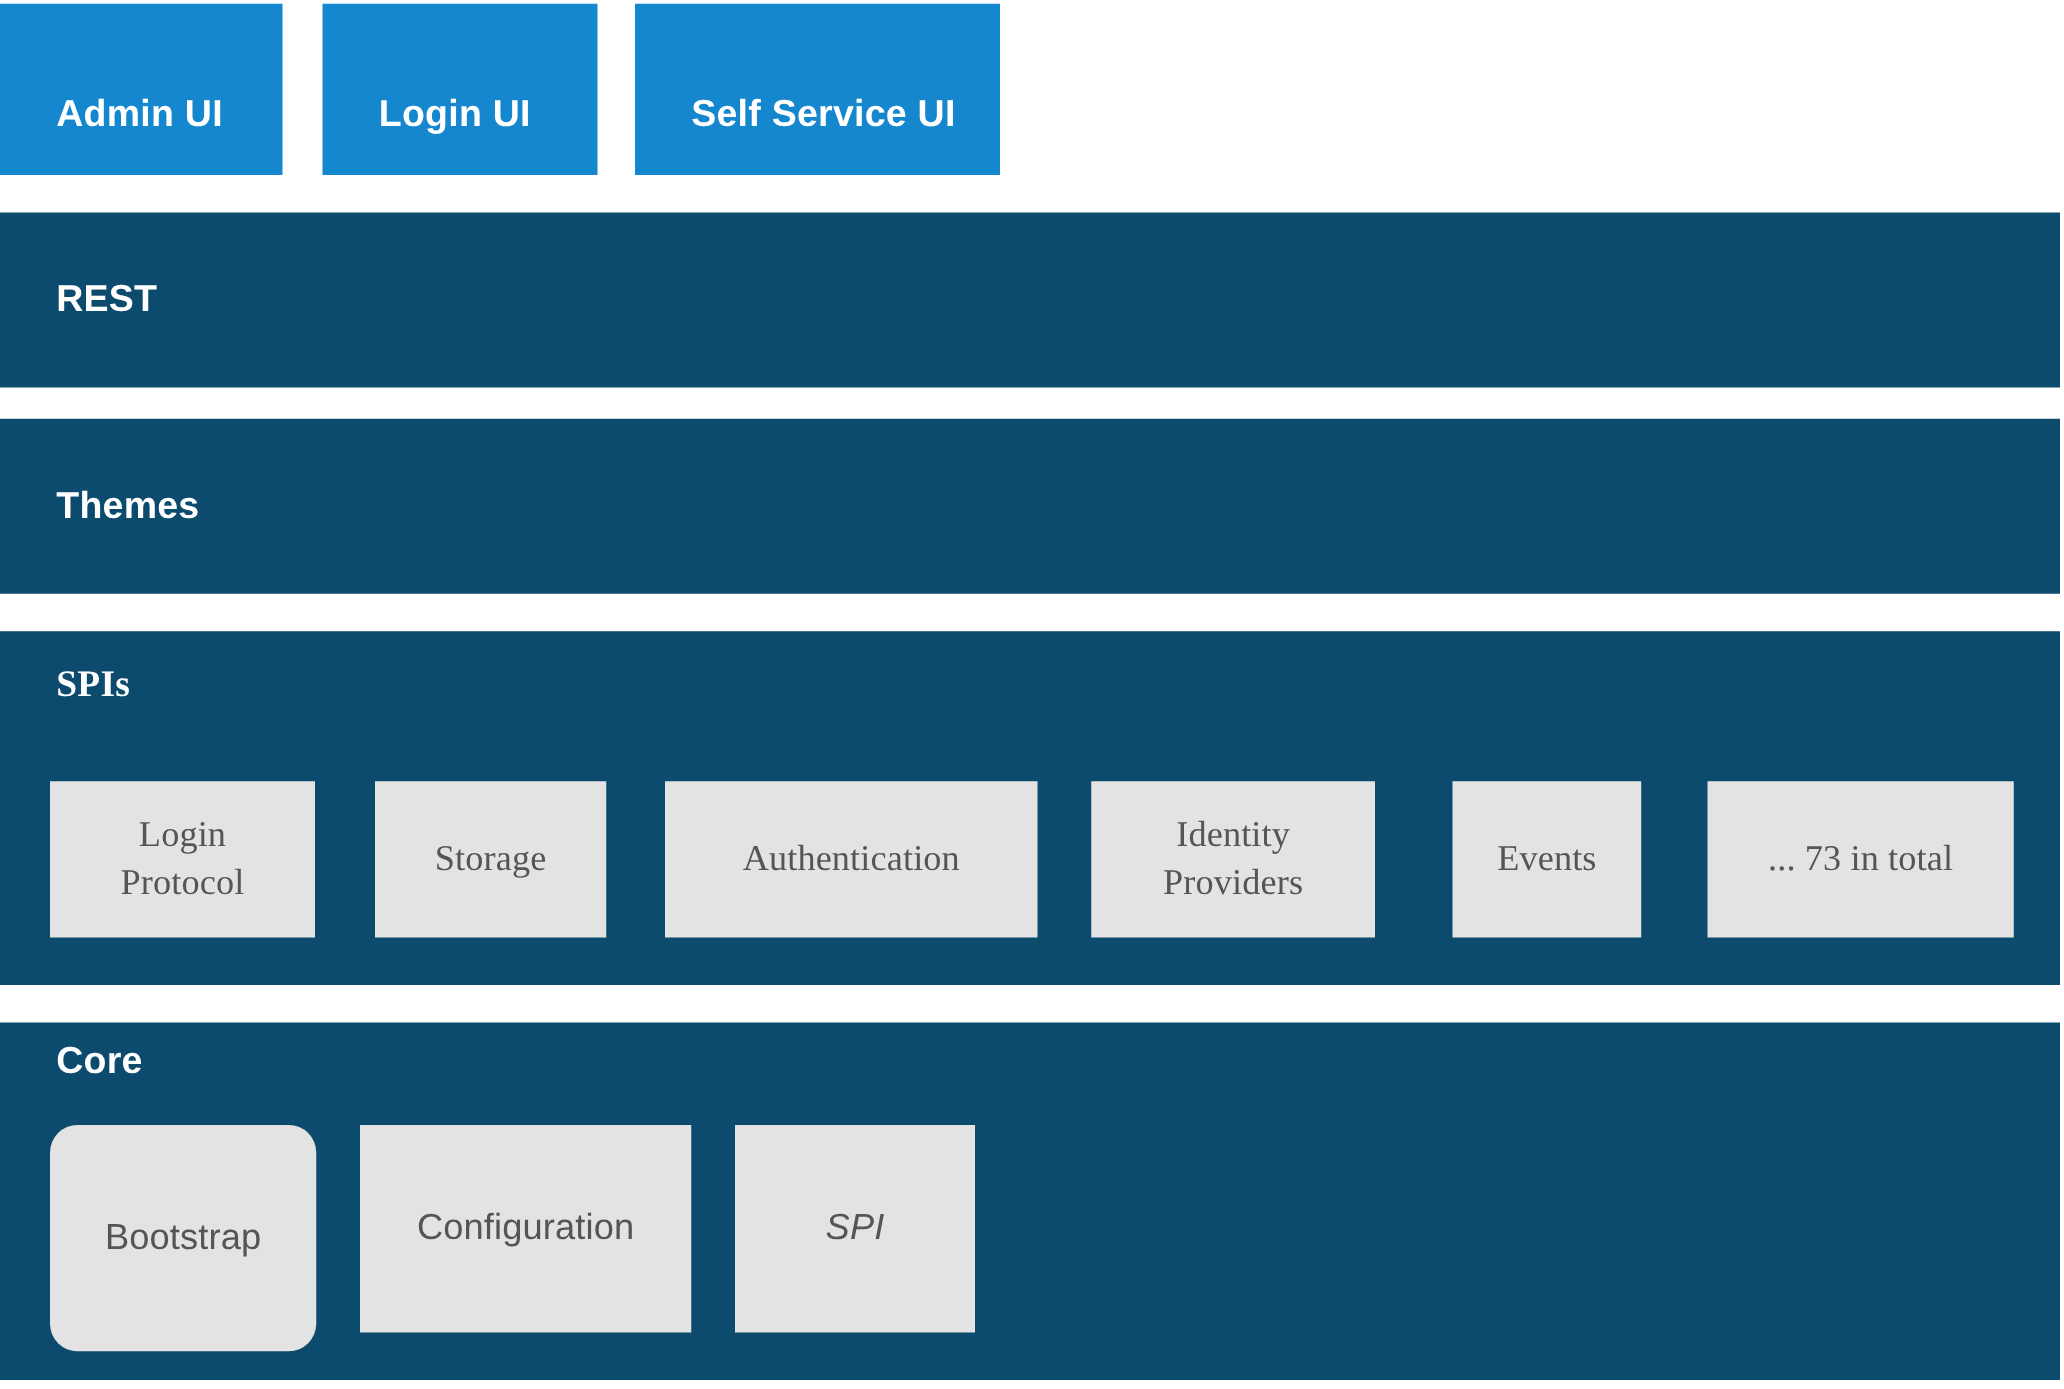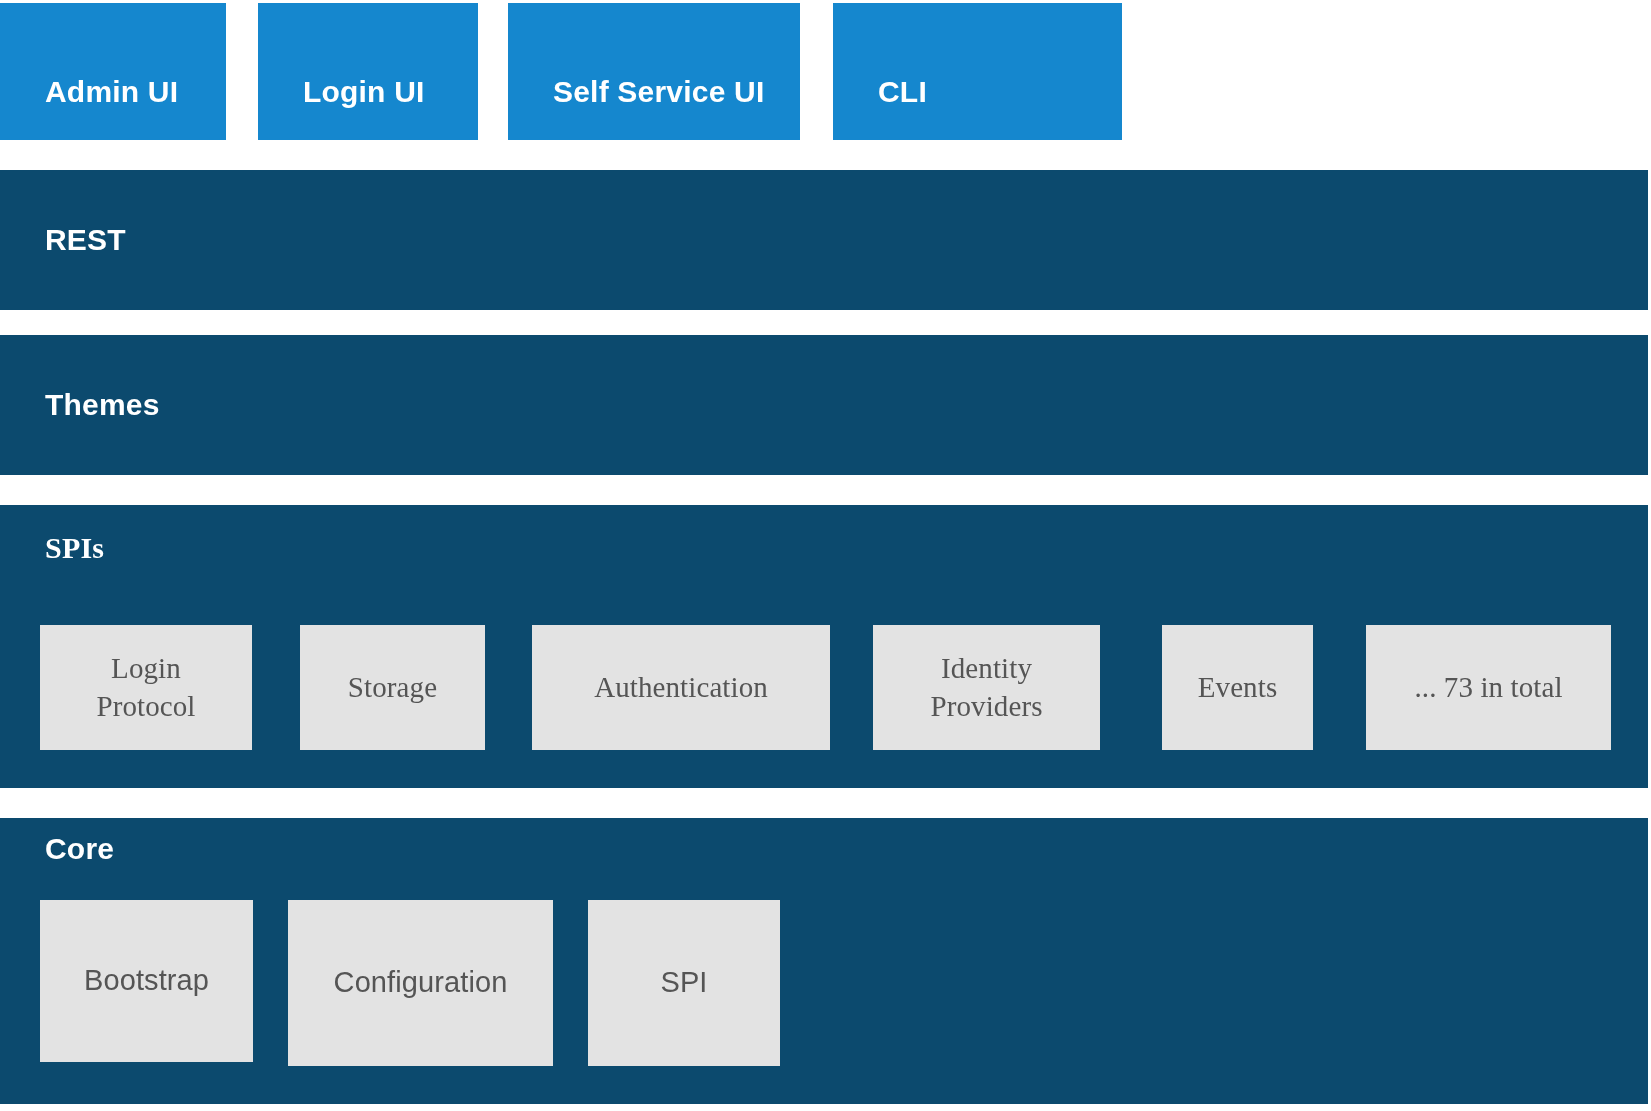--- a/index.html
+++ b/index.html
@@ -82,23 +82,20 @@
   </div>
 
   <div class="blue-box" style="left:258px; top:3px; width:220px; height:137px;">
     <span class="client-label">Login UI</span>
   </div>
 
   <div class="blue-box" style="left:508px; top:3px; width:292px; height:137px;">
     <span class="client-label">Self Service UI</span>
   </div>
 
-  <div class="blue-box" style="left:833px; top:3px; width:289px; height:137px;">
-    <span class="client-label">CLI</span>
-  </div>
 
   <div class="blue-band" style="left:0px; top:170px; width:1648px; height:140px;">
     <span class="band-label" style="top:50%; transform:translateY(-50%);">REST</span>
   </div>
 
   <div class="blue-band" style="left:0px; top:335px; width:1648px; height:140px;">
     <span class="band-label" style="top:50%; transform:translateY(-50%);">Themes</span>
   </div>
 
   <div class="blue-band" style="left:0px; top:505px; width:1648px; height:283px;font-family:Liberation Serif, serif;">
@@ -139,32 +136,32 @@
     <div class="grey-box" style="left:1366px; top:120px; width:245px; height:125px;justify-content:center;">
       <span class="grey-label">
         <span class="ln">... 73 in total</span>
       </span>
     </div>
   </div>
 
   <div class="blue-band" style="left:0px; top:818px; width:1648px; height:286px;">
     <span class="band-label" style="top:14px;">Core</span>
 
-    <div class="grey-box" style="left:40px; top:82px; width:213px; height:162px;">
+    <div class="grey-box" style="left:40px; top:82px; width:213px; height:181px;border-radius:22px;">
       <span class="grey-label">
         <span class="ln">Bootstrap</span>
       </span>
     </div>
 
     <div class="grey-box" style="left:288px; top:82px; width:265px; height:166px;">
       <span class="grey-label">
         <span class="ln">Configuration</span>
       </span>
     </div>
 
-    <div class="grey-box" style="left:588px; top:82px; width:192px; height:166px;">
+    <div class="grey-box" style="left:588px; top:82px; width:192px; height:166px;font-style:italic;">
       <span class="grey-label">
         <span class="ln">SPI</span>
       </span>
     </div>
   </div>
 
 </div>
 
 </body></html>

